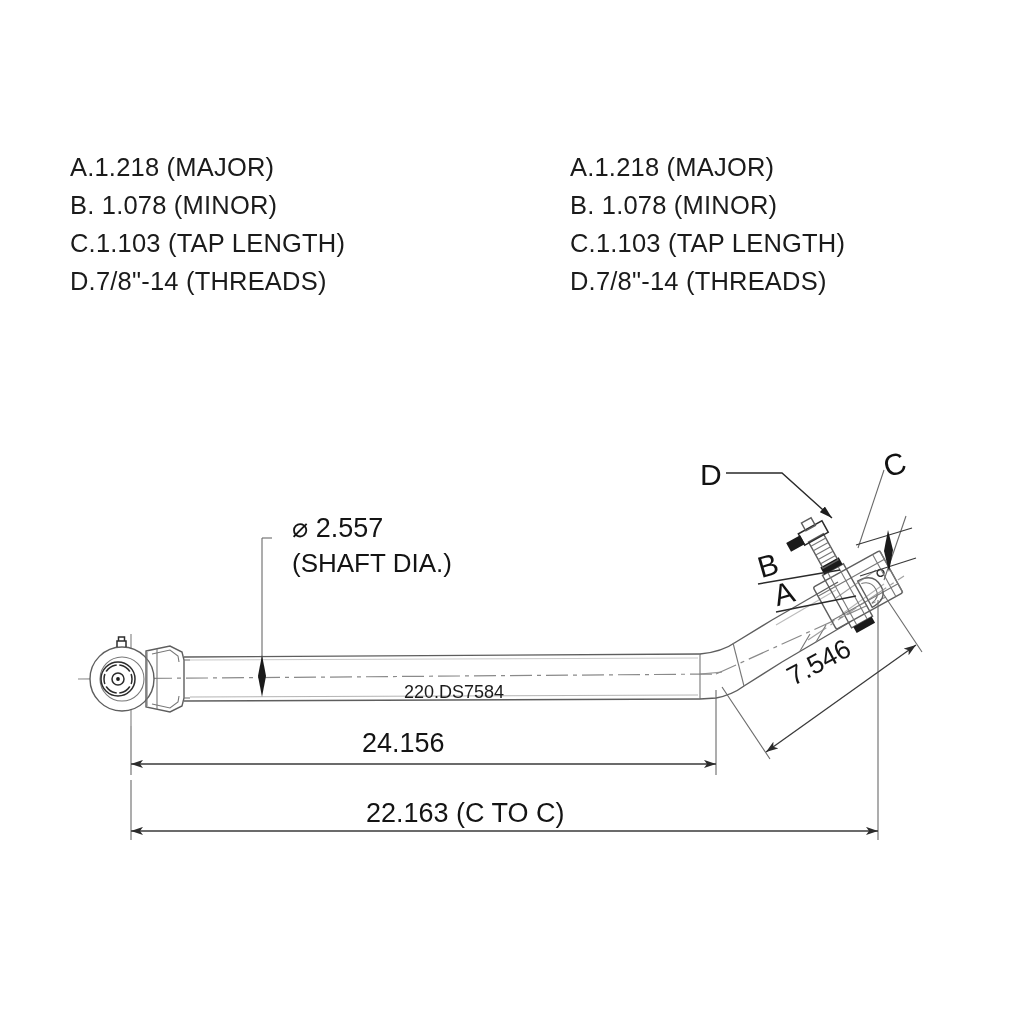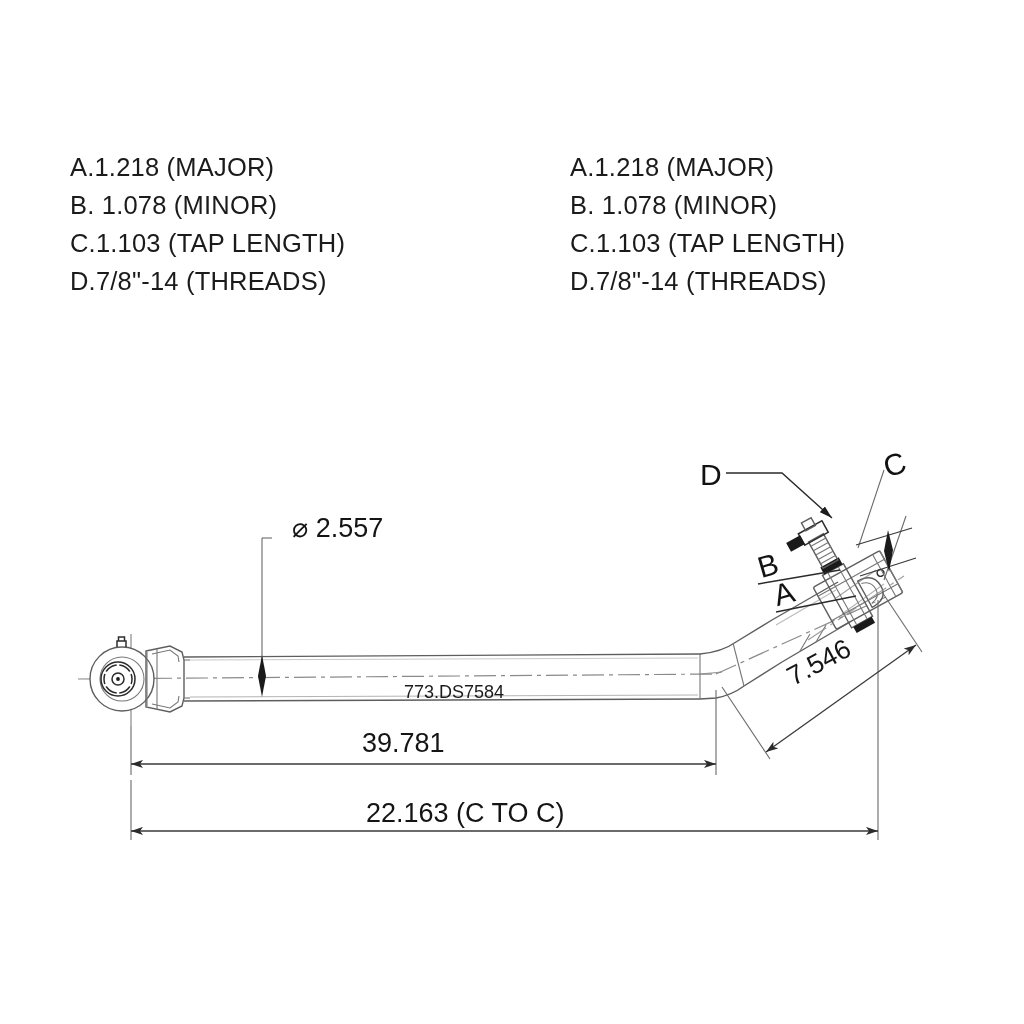--- a/index.html
+++ b/index.html
@@ -296,25 +296,26 @@
       <path class="extln" d="M906,516 L884,580"></path>
       <path class="dimln" d="M856,545 L912,528" stroke-width="1.1"></path>
       <path class="dimln" d="M860,576 L916,558" stroke-width="1.1"></path>
 
       <path class="solidfill" d="M888,530 L893,550 L889,572 L884,551 Z"></path>
     </g>
   </svg>
 
   <div class="callout-text" id="dia-callout">
     <span class="dia-sym">⌀ 2.557</span><br>
+    <span>(SHAFT DIA.)</span>
   </div>
 
-  <div class="callout-text" id="part-number">773.DS7584</div>
-
-  <div class="callout-text" id="dim-24156">39.781</div>
+  <div class="callout-text" id="part-number">220.DS7584</div>
+
+  <div class="callout-text" id="dim-24156">24.156</div>
 
   <div class="callout-text" id="dim-31093">22.163 (C TO C)</div>
 
   <div class="callout-text" id="dim-7546">7.546</div>
 
   <div class="letter-label" id="label-D">D</div>
   <div class="letter-label" id="label-C">C</div>
   <div class="letter-label" id="label-B">B</div>
   <div class="letter-label" id="label-A">A</div>
 

